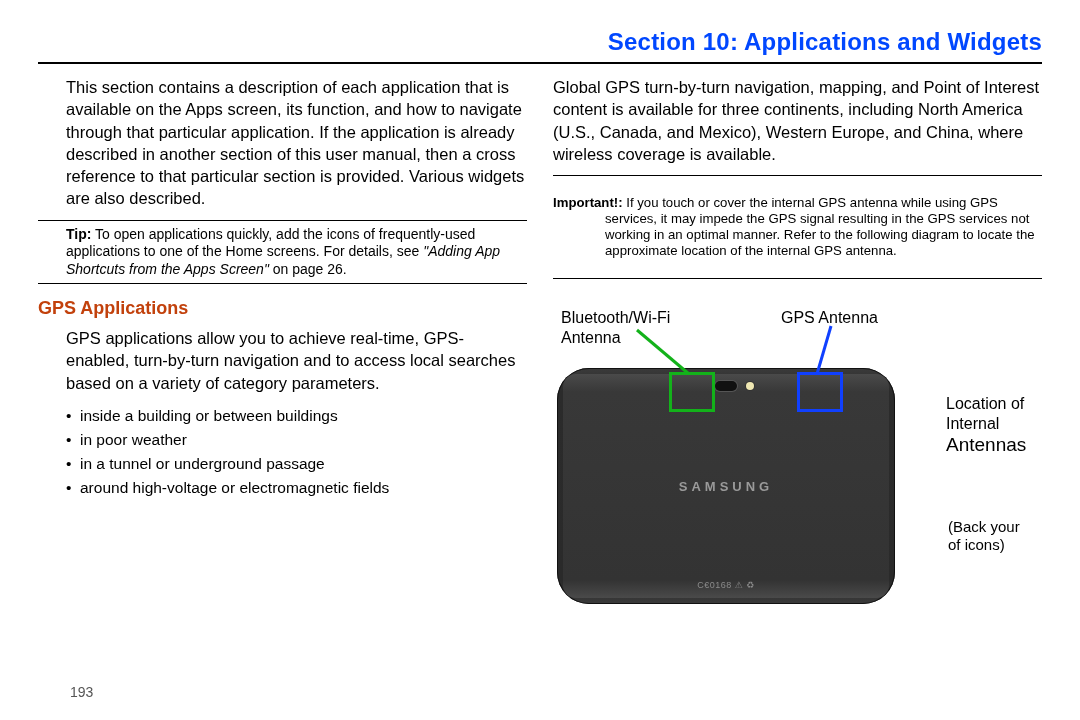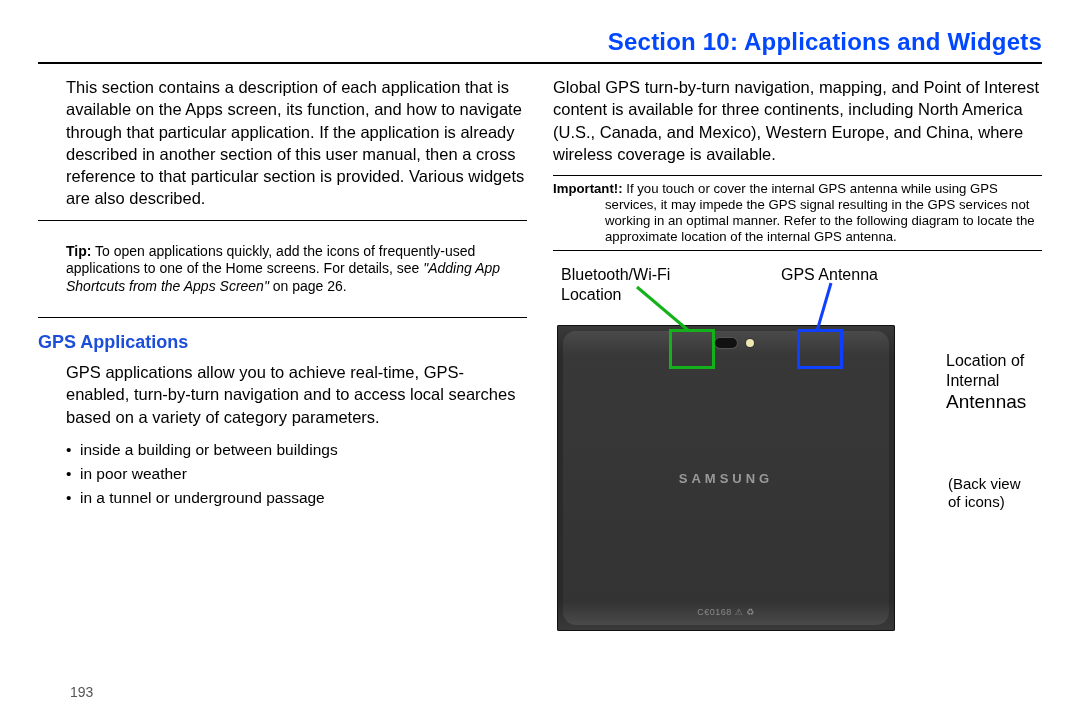--- a/index.html
+++ b/index.html
@@ -19,42 +19,42 @@
     font-family:Arial,Helvetica,sans-serif;
     letter-spacing:0.2px;
     margin:0 0 6px 0;
     text-align:right;
   }
   hr.heavy{border:none;border-top:2px solid #000;margin:0 0 12px 0;}
   .columns{display:flex;gap:26px;}
   .col{flex:1;min-width:0;}
   .body-text{font-size:16.5px;line-height:1.35;margin:0 0 10px 0;}
   .indent{padding-left:28px;}
-  .tip-box{border-top:1.5px solid #000;border-bottom:1.5px solid #000;padding:22px 0;margin:6px 0 14px 0;}
+  .tip-box{border-top:1.5px solid #000;border-bottom:1.5px solid #000;padding:5px 0;margin:6px 0 14px 0;}
   .tip-text{font-size:14px;line-height:1.25;margin:0 0 0 28px;}
   .tip-text .label{font-weight:bold;}
   .tip-text .ital{font-style:italic;}
-  .subhead{color:#1d4ed8;font-size:18px;font-weight:bold;margin:6px 0 8px 0;font-family:Arial,Helvetica,sans-serif;}
+  .subhead{color:#c2410c;font-size:18px;font-weight:bold;margin:6px 0 8px 0;font-family:Arial,Helvetica,sans-serif;}
   ul.bullets{list-style:none;padding:0 0 0 28px;margin:6px 0;}
   ul.bullets li{font-size:15.5px;line-height:1.55;position:relative;padding-left:14px;}
   ul.bullets li::before{content:"•";position:absolute;left:0;top:0;}
   .page-num{position:absolute;left:70px;bottom:20px;font-size:14px;color:#555;}
-  .important-box{border-top:1.5px solid #000;border-bottom:1.5px solid #000;padding:5px 0;margin:8px 0 14px 0;}
+  .important-box{border-top:1.5px solid #000;border-bottom:1.5px solid #000;padding:19px 0;margin:8px 0 29px 0;}
   .important-text{font-size:13.2px;line-height:1.22;margin:0 0 0 52px;text-indent:-52px;padding-left:0;}
   .important-text .label{font-weight:bold;}
   .diagram-wrap{position:relative;height:350px;}
   .label-bt{position:absolute;left:8px;top:0;font-size:16px;line-height:1.2;}
   .label-gps{position:absolute;left:228px;top:0;font-size:16px;line-height:1.2;}
   .side-label{position:absolute;right:0;top:86px;font-size:16px;line-height:1.22;text-align:left;width:96px;margin-left:24px;}
   .side-label .big{font-size:19px;}
   .side-sub{position:absolute;right:2px;top:210px;font-size:15px;line-height:1.2;width:92px;text-align:left;}
   .device{
-    position:absolute;left:4px;top:60px;width:338px;height:306px;
+    position:absolute;left:4px;top:60px;width:338px;height:236px;
     background:linear-gradient(180deg,#3a3a3a 0%,#2b2b2b 10%,#2a2a2a 90%,#3a3a3a 100%);
-    border-radius:2px;
+    border-radius:32px;
     box-shadow:inset 0 0 0 1px #111;
   }
   .device::after{
     content:"";position:absolute;inset:6px;border-radius:13px;
     background:linear-gradient(180deg,#4a4a4a 0%,#383838 8%,#333 92%,#4a4a4a 100%);
   }
   .brand{position:absolute;left:50%;top:50%;transform:translate(-50%,-50%);
     color:#9a9a9a;font-size:13px;letter-spacing:4px;font-weight:bold;z-index:2;}
   .ce{position:absolute;left:50%;bottom:14px;transform:translateX(-50%);
     color:#8a8a8a;font-size:9px;letter-spacing:0.5px;z-index:2;}
@@ -84,46 +84,47 @@
         <span class="label">Tip:</span><span> To open applications quickly, add the icons of frequently-used applications to one of the Home screens. For details, see </span><span class="ital">"Adding App Shortcuts from the Apps Screen"</span><span> on page 26.</span>
       </p>
     </div>
 
     <h2 class="subhead">GPS Applications</h2>
     <p class="body-text indent">GPS applications allow you to achieve real-time, GPS-enabled, turn-by-turn navigation and to access local searches based on a variety of category parameters.</p>
     <ul class="bullets">
       <li> inside a building or between buildings</li>
       <li>in poor weather</li>
       <li>in a tunnel or underground passage</li>
+      <li>around high-voltage or electromagnetic fields</li>
     </ul>
   </div>
 
   <div class="col">
     <p class="body-text">Global GPS turn-by-turn navigation, mapping, and Point of Interest content is available for three continents, including North America (U.S., Canada, and Mexico), Western Europe, and China, where wireless coverage is available.</p>
 
     <div class="important-box">
       <p class="important-text">
         <span class="label">Important!:</span><span> If you touch or cover the internal GPS antenna while using GPS services, it may impede the GPS signal resulting in the GPS services not working in an optimal manner. Refer to the following diagram to locate the approximate location of the internal GPS antenna.</span>
       </p>
     </div>
 
     <div class="diagram-wrap">
       <div class="label-bt">
         <span>Bluetooth/Wi-Fi</span><br>
-        <span>Location</span>
+        <span>Antenna</span>
       </div>
       <div class="label-gps">GPS Antenna</div>
 
       <div class="side-label">
         <span>Location of</span><br>
         <span>Internal</span><br>
         <span class="big">Antennas</span>
       </div>
       <div class="side-sub">
-        <span>(Back view</span><br>
+        <span>(Back your</span><br>
         <span> of icons)</span>
       </div>
 
       <div class="device">
         <div class="cam"></div>
         <div class="flash"></div>
         <div class="brand">SAMSUNG</div>
         <div class="ce">C€0168 ⚠ ♻</div>
       </div>
       <div class="ant-box ant-green"></div>

